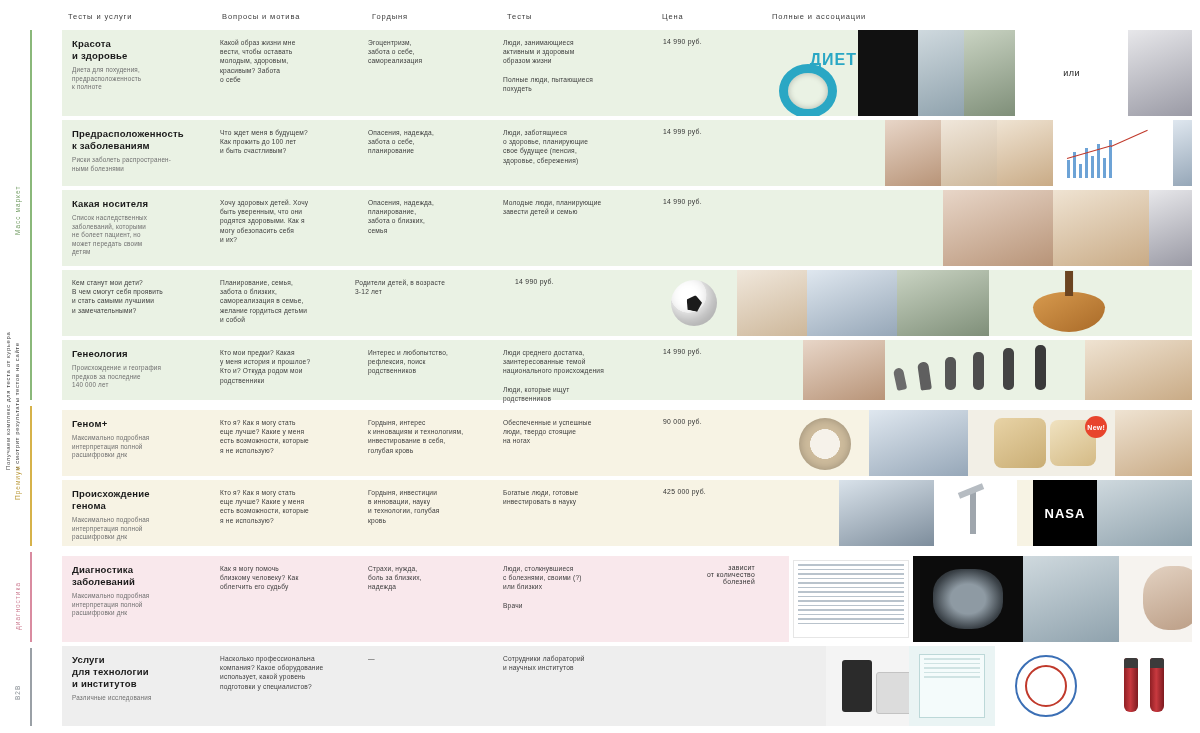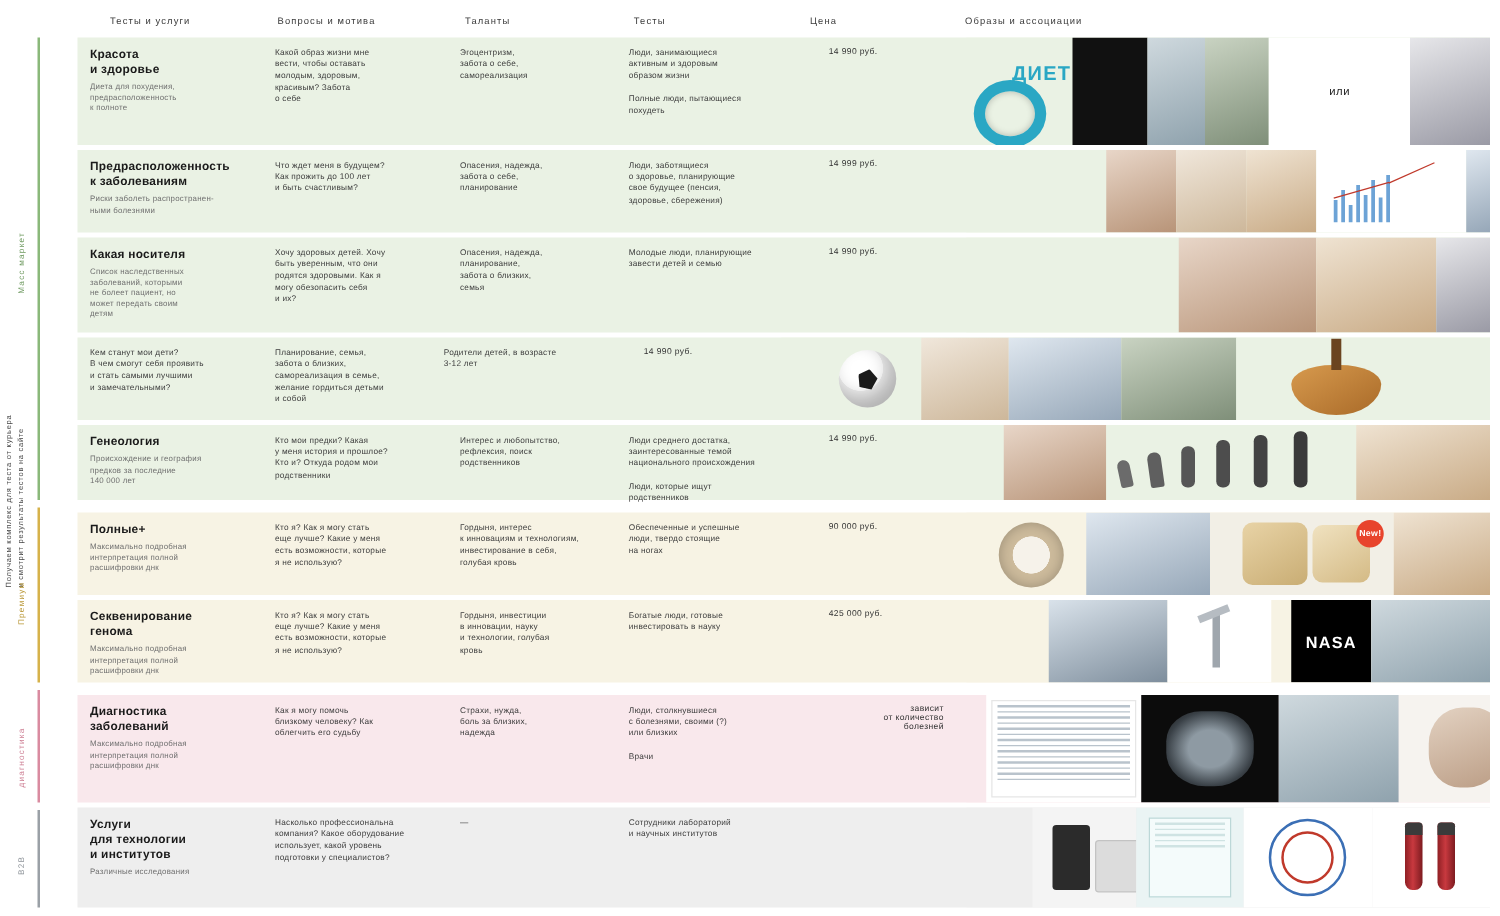--- a/index.html
+++ b/index.html
@@ -134,26 +134,26 @@
   }
   .strip-grid{position:absolute;inset:0;display:flex;}
   .strip-grid > div{position:relative;height:100%;overflow:hidden;}
 </style>
 </head>
 <body>
 
 <div class="sheet">
 
   <div class="head">
-    <span class="h" style="left:26px">Тесты  и  услуги</span>
+    <span class="h" style="left:6px">Тесты  и  услуги</span>
     <span class="h" style="left:160px">Вопросы  и  мотивa</span>
-    <span class="h" style="left:310px">Таланты</span>
+    <span class="h" style="left:310px">Гордыня</span>
     <span class="h" style="left:445px">Тесты</span>
-    <span class="h" style="left:586px">Цена</span>
-    <span class="h" style="left:710px">Образы  и  ассоциации</span>
+    <span class="h" style="left:600px">Цена</span>
+    <span class="h" style="left:710px">Полные  и  ассоциации</span>
   </div>
 
   <div class="side-note" style="top:470px;white-space:pre-line;">Получаем комплекс для теста от курьера
 и смотрит результаты тестов на сайте</div>
 
   <div class="rail" style="top:30px;height:370px;background:#8ab87a;"></div>
   <div class="rail-label" style="top:235px;color:#6f9a60;">Масс маркет</div>
 
   <div class="rail" style="top:406px;height:140px;background:#d6b24a;"></div>
   <div class="rail-label" style="top:500px;color:#bb9a3c;">Премиум</div>
@@ -343,21 +343,21 @@
           <div style="position:absolute;left:118px;bottom:10px;width:11px;height:42px;background:#434343;border-radius:5px;"></div>
           <div style="position:absolute;left:150px;bottom:10px;width:11px;height:45px;background:#3a3a3a;border-radius:5px;"></div>
         </div>
         <div style="flex:1;" class="g4"></div>
       </div>
     </div>
   </div>
 
   <div class="row" style="top:410px;height:66px;background:#f7f3e4;">
     <div class="cell c-name">
-      <div class="title" style="white-space:pre-line">Полные+</div>
+      <div class="title" style="white-space:pre-line">Геном+</div>
       <div class="sub" style="white-space:pre-line">Максимально подробная
 интерпретация полной
 расшифровки днк</div>
     </div>
     <div class="cell c-q txt">Кто я? Как я могу стать
 еще лучше? Какие у меня
 есть возможности, которые
 я не использую?</div>
     <div class="cell c-trig txt">Гордыня, интерес
 к инновациям и технологиям,
@@ -380,21 +380,21 @@
           <div class="newbadge" style="right:8px;top:6px;width:22px;height:22px;">New!</div>
         </div>
         <div style="width:78px;" class="g4"></div>
         <div style="flex:1;" class="g5"></div>
       </div>
     </div>
   </div>
 
   <div class="row" style="top:480px;height:66px;background:#f7f3e4;">
     <div class="cell c-name">
-      <div class="title" style="white-space:pre-line">Секвенирование
+      <div class="title" style="white-space:pre-line">Происхождение
 генома</div>
       <div class="sub" style="white-space:pre-line">Максимально подробная
 интерпретация полной
 расшифровки днк</div>
     </div>
     <div class="cell c-q txt">Кто я? Как я могу стать
 еще лучше? Какие у меня
 есть возможности, которые
 я не использую?</div>
     <div class="cell c-trig txt">Гордыня, инвестиции

